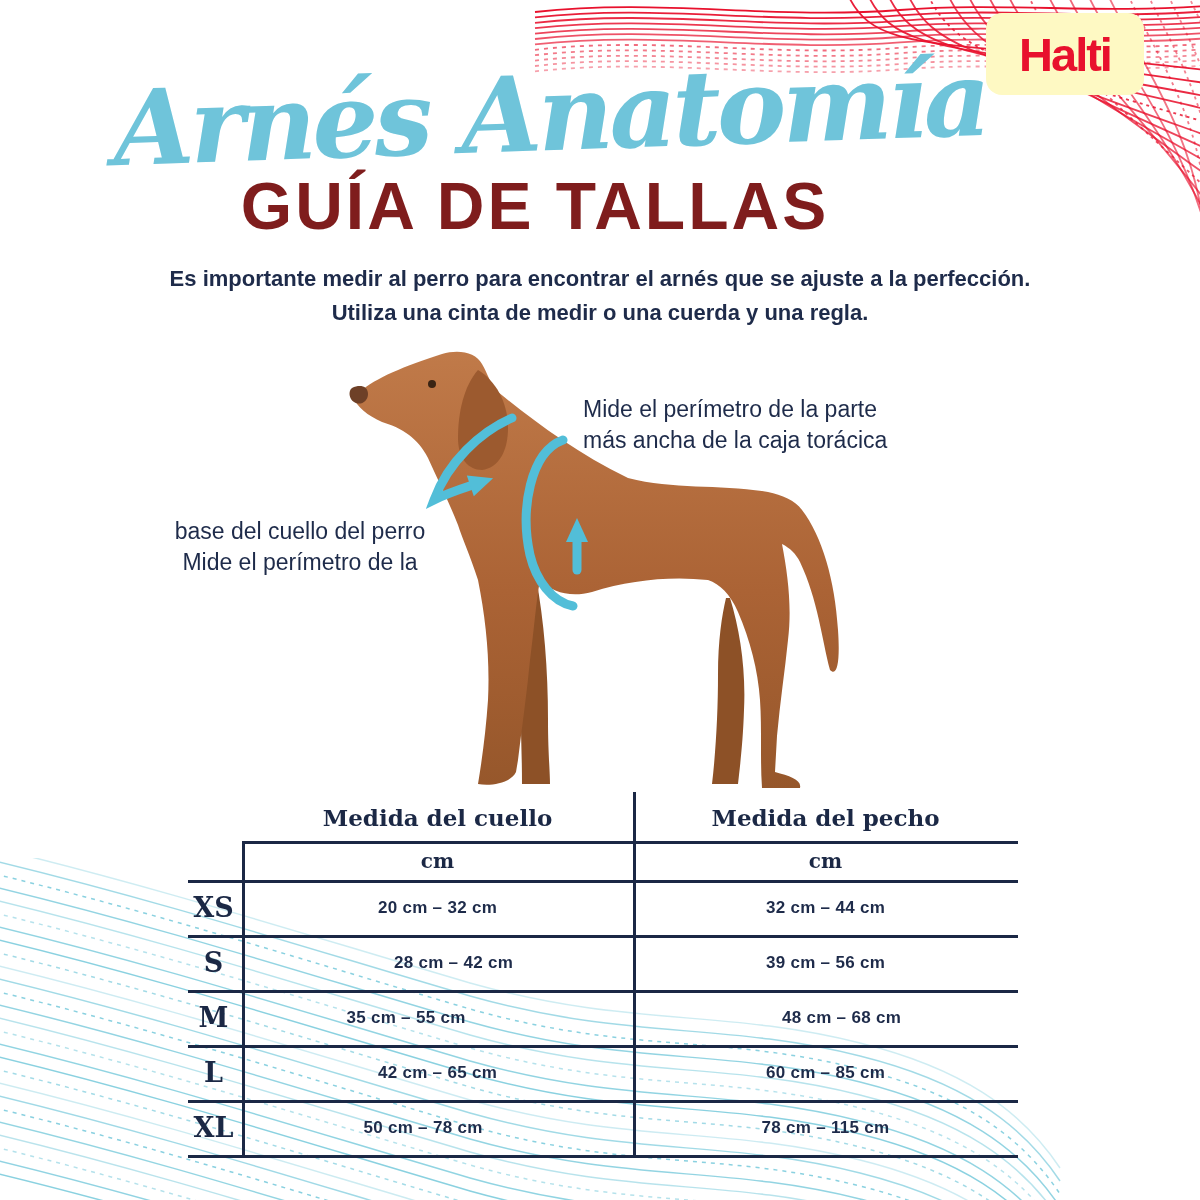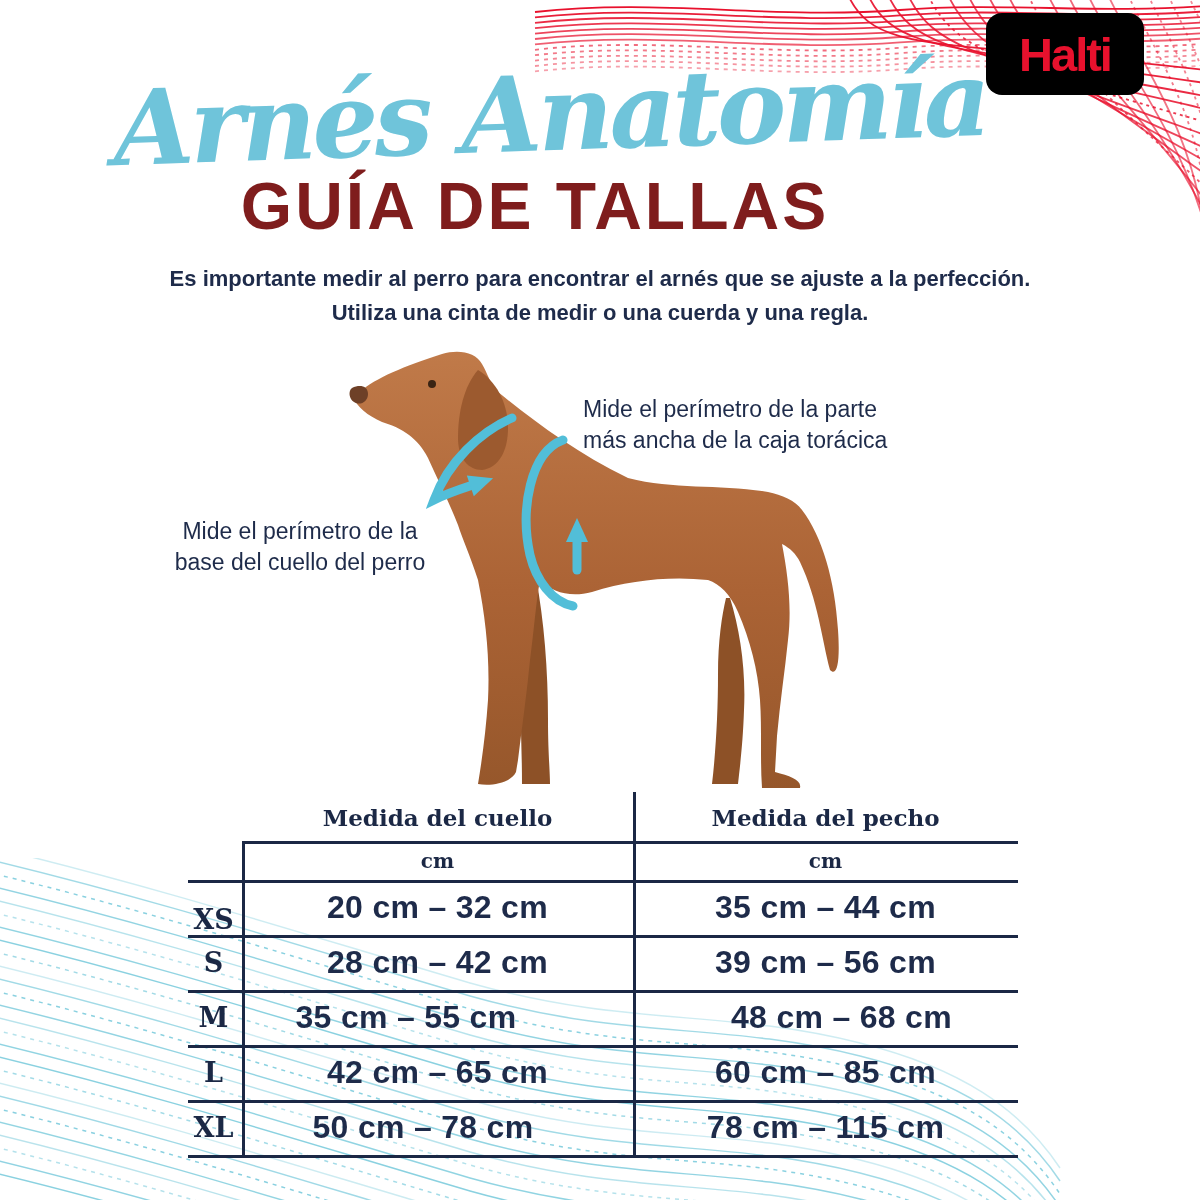--- a/index.html
+++ b/index.html
@@ -6,21 +6,21 @@
   .canvas{
     position:relative;width:1200px;height:1200px;background:#ffffff;
     overflow:hidden;font-family:"Liberation Sans",sans-serif;color:#1e2b4a;
   }
   svg.deco{position:absolute;pointer-events:none;}
   #red-waves{top:0;left:0;width:1200px;height:330px;z-index:1;}
   #cyan-waves{left:0;top:858px;width:1200px;height:342px;z-index:1;}
 
   .halti-logo{
     position:absolute;left:986px;top:13px;width:158px;height:82px;
-    background:#000000;border-radius:16px;z-index:2;
+    background:#fef9c3;border-radius:16px;z-index:2;
     display:flex;align-items:center;justify-content:center;
   }
   .halti-logo span{
     font-family:"Liberation Sans",sans-serif;font-weight:bold;
     font-size:47px;color:#e8112d;letter-spacing:-2px;
   }
 
   .script-title{
     position:absolute;left:0;top:52px;width:1100px;text-align:center;z-index:3;
     font-family:"DejaVu Serif",serif;font-style:italic;font-weight:bold;
@@ -44,21 +44,21 @@
   .note-neck{left:150px;top:516px;width:300px;text-align:center;}
 
   .table-wrap{position:absolute;left:185px;top:790px;width:835px;height:372px;z-index:3;}
   .tl{position:absolute;background:#1b2845;}
   .tl.h{height:3px;}
   .tl.v{width:3px;}
   .tcell{position:absolute;display:flex;align-items:center;justify-content:center;}
   .thead{font-family:"DejaVu Serif",serif;font-weight:bold;font-size:23px;color:#1b2845;}
   .tunit{font-family:"DejaVu Serif",serif;font-weight:bold;font-size:20px;color:#1b2845;}
   .tsize{font-family:"DejaVu Serif",serif;font-weight:bold;font-size:27px;color:#1b2845;}
-  .tval{font-weight:bold;font-size:32px;color:#1e2b4a;letter-spacing:0.3px;}
+  .tval{font-weight:bold;font-size:17px;color:#1e2b4a;letter-spacing:0.3px;}
 </style>
 </head>
 <body>
 
 <div class="canvas">
 
   <svg id="red-waves" class="deco" viewBox="0 0 1200 330">
       <path d="M535 12 C 660 -2, 770 20, 900 10 C 1000 2, 1100 14, 1205 6" fill="none" stroke="#e8112d" stroke-width="1.8" opacity="1"></path>
       <path d="M535 17.4 C 660 3.4000000000000004, 770 25.4, 900 15.4 C 1000 7.4, 1100 19.4, 1205 11.4" fill="none" stroke="#e8112d" stroke-width="1.8" opacity="0.945"></path>
       <path d="M535 22.8 C 660 8.8, 770 30.8, 900 20.8 C 1000 12.8, 1100 24.8, 1205 16.8" fill="none" stroke="#e8112d" stroke-width="1.8" opacity="0.89"></path>
@@ -187,47 +187,47 @@
 
     <path d="M233 100 C200 112 190 170 200 215 C206 240 222 262 243 266" fill="none" stroke="#52bed8" stroke-width="9" stroke-linecap="round"></path>
     <path d="M247 230 L247 196" fill="none" stroke="#52bed8" stroke-width="9" stroke-linecap="round" marker-end="url(#ah)"></path>
   </svg>
 
   <div class="note note-chest">
     <div>Mide el perímetro de la parte</div>
     <div>más ancha de la caja torácica</div>
   </div>
   <div class="note note-neck">
+    <div>base del cuello del perro</div>
     <div>Mide el perímetro de la</div>
-    <div>base del cuello del perro</div>
   </div>
 
   <div class="table-wrap">
 
     <div class="tl v" style="left:448px;top:2px;height:366px;"></div>
     <div class="tl v" style="left:57px;top:51px;height:317px;"></div>
     <div class="tl h" style="left:57px;top:51px;width:776px;"></div>
     <div class="tl h" style="left:3px;top:90px;width:830px;"></div>
     <div class="tl h" style="left:3px;top:145px;width:830px;"></div>
     <div class="tl h" style="left:3px;top:200px;width:830px;"></div>
     <div class="tl h" style="left:3px;top:255px;width:830px;"></div>
     <div class="tl h" style="left:3px;top:310px;width:830px;"></div>
     <div class="tl h" style="left:3px;top:365px;width:830px;"></div>
 
     <div class="tcell thead" style="left:57px;top:5px;width:391px;height:44px;">Medida del cuello</div>
     <div class="tcell thead" style="left:448px;top:5px;width:385px;height:44px;">Medida del pecho</div>
     <div class="tcell tunit" style="left:57px;top:54px;width:391px;height:34px;">cm</div>
     <div class="tcell tunit" style="left:448px;top:54px;width:385px;height:34px;">cm</div>
 
-    <div class="tcell tsize" style="left:0;top:102px;width:57px;height:55px;">XS</div>
+    <div class="tcell tsize" style="left:0;top:90px;width:57px;height:55px;">XS</div>
     <div class="tcell tval" style="left:57px;top:90px;width:391px;height:55px;">20 cm – 32 cm</div>
-    <div class="tcell tval" style="left:448px;top:90px;width:385px;height:55px;">35 cm – 44 cm</div>
+    <div class="tcell tval" style="left:448px;top:90px;width:385px;height:55px;">32 cm – 44 cm</div>
 
     <div class="tcell tsize" style="left:0;top:145px;width:57px;height:55px;">S</div>
-    <div class="tcell tval" style="left:57px;top:145px;width:391px;height:55px;">28 cm – 42 cm</div>
+    <div class="tcell tval" style="left:57px;top:145px;width:391px;height:55px;padding-left:16px;">28 cm – 42 cm</div>
     <div class="tcell tval" style="left:448px;top:145px;width:385px;height:55px;">39 cm – 56 cm</div>
 
     <div class="tcell tsize" style="left:0;top:200px;width:57px;height:55px;">M</div>
     <div class="tcell tval" style="left:57px;top:200px;width:328px;height:55px;">35 cm – 55 cm</div>
     <div class="tcell tval" style="left:448px;top:200px;width:385px;height:55px;padding-left:16px;">48 cm – 68 cm</div>
 
     <div class="tcell tsize" style="left:0;top:255px;width:57px;height:55px;">L</div>
     <div class="tcell tval" style="left:57px;top:255px;width:391px;height:55px;">42 cm – 65 cm</div>
     <div class="tcell tval" style="left:448px;top:255px;width:385px;height:55px;">60 cm – 85 cm</div>
 

